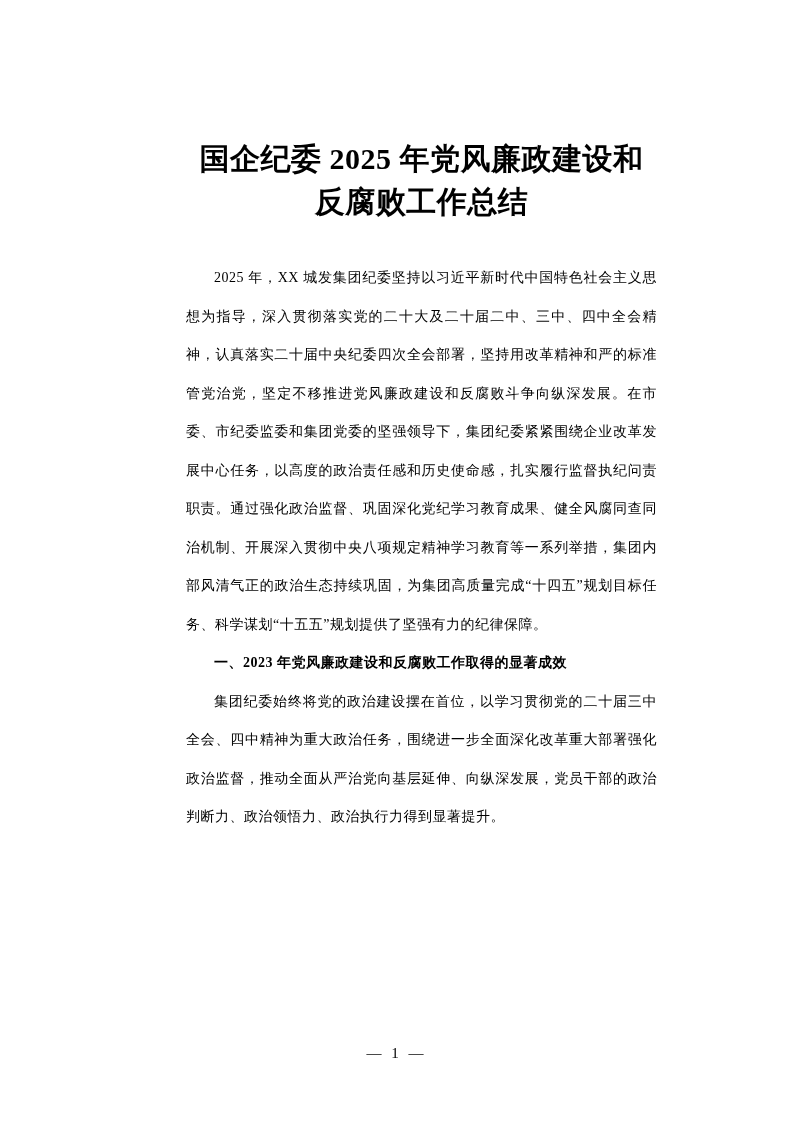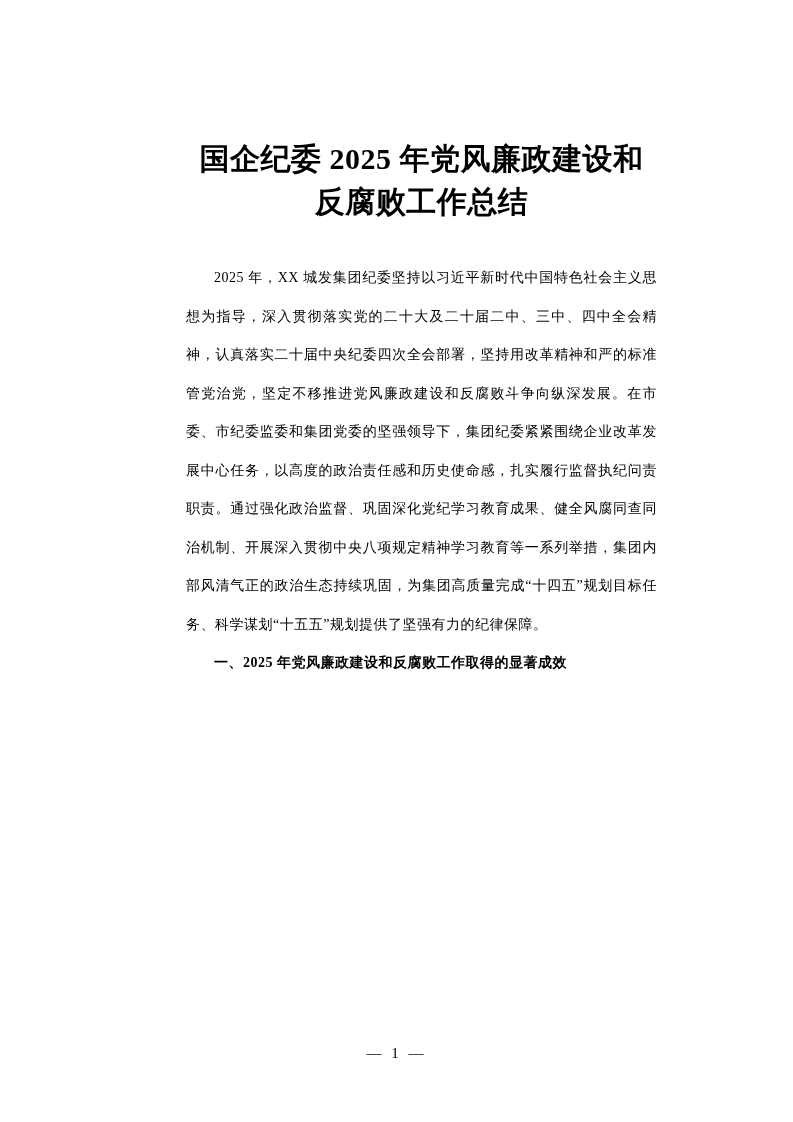--- a/index.html
+++ b/index.html
@@ -53,21 +53,22 @@
 </style>
 </head>
 <body>
 
 <div class="page">
 
   <h1 class="doc-title">国企纪委 2025 年党风廉政建设和反腐败工作总结</h1>
 
   <p class="para">2025 年，XX 城发集团纪委坚持以习近平新时代中国特色社会主义思想为指导，深入贯彻落实党的二十大及二十届二中、三中、四中全会精神，认真落实二十届中央纪委四次全会部署，坚持用改革精神和严的标准管党治党，坚定不移推进党风廉政建设和反腐败斗争向纵深发展。在市委、市纪委监委和集团党委的坚强领导下，集团纪委紧紧围绕企业改革发展中心任务，以高度的政治责任感和历史使命感，扎实履行监督执纪问责职责。通过强化政治监督、巩固深化党纪学习教育成果、健全风腐同查同治机制、开展深入贯彻中央八项规定精神学习教育等一系列举措，集团内部风清气正的政治生态持续巩固，为集团高质量完成“十四五”规划目标任务、科学谋划“十五五”规划提供了坚强有力的纪律保障。</p>
 
-  <p class="para bold">一、2025 年党风廉政建设和反腐败工作取得的显著成效</p>
+  <p class="para bold">一、2023 年党风廉政建设和反腐败工作取得的显著成效</p>
 
 
+  <p class="para">集团纪委始终将党的政治建设摆在首位，以学习贯彻党的二十届三中全会、四中精神为重大政治任务，围绕进一步全面深化改革重大部署强化政治监督，推动全面从严治党向基层延伸、向纵深发展，党员干部的政治判断力、政治领悟力、政治执行力得到显著提升。</p>
 
   <div class="page-footer">
     <span>— 1 —</span>
   </div>
 
 </div>
 
 </body></html>

